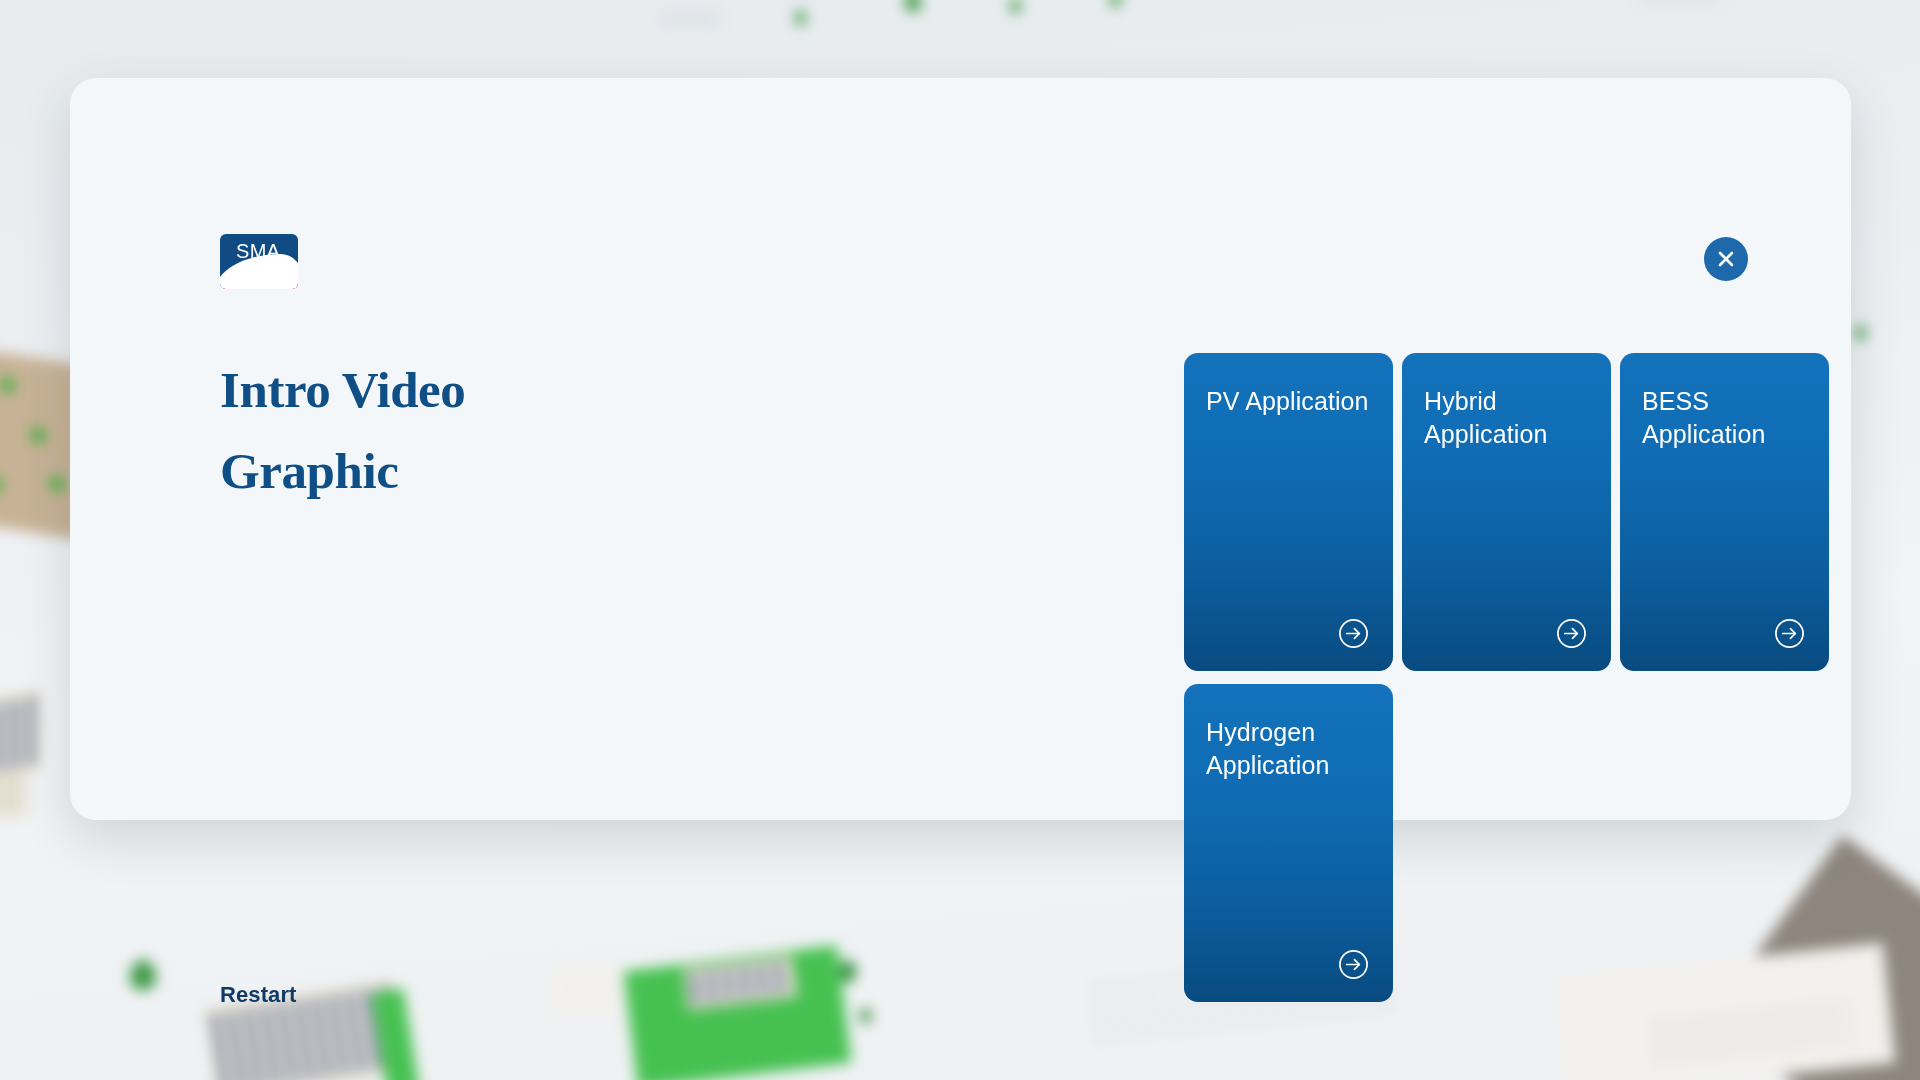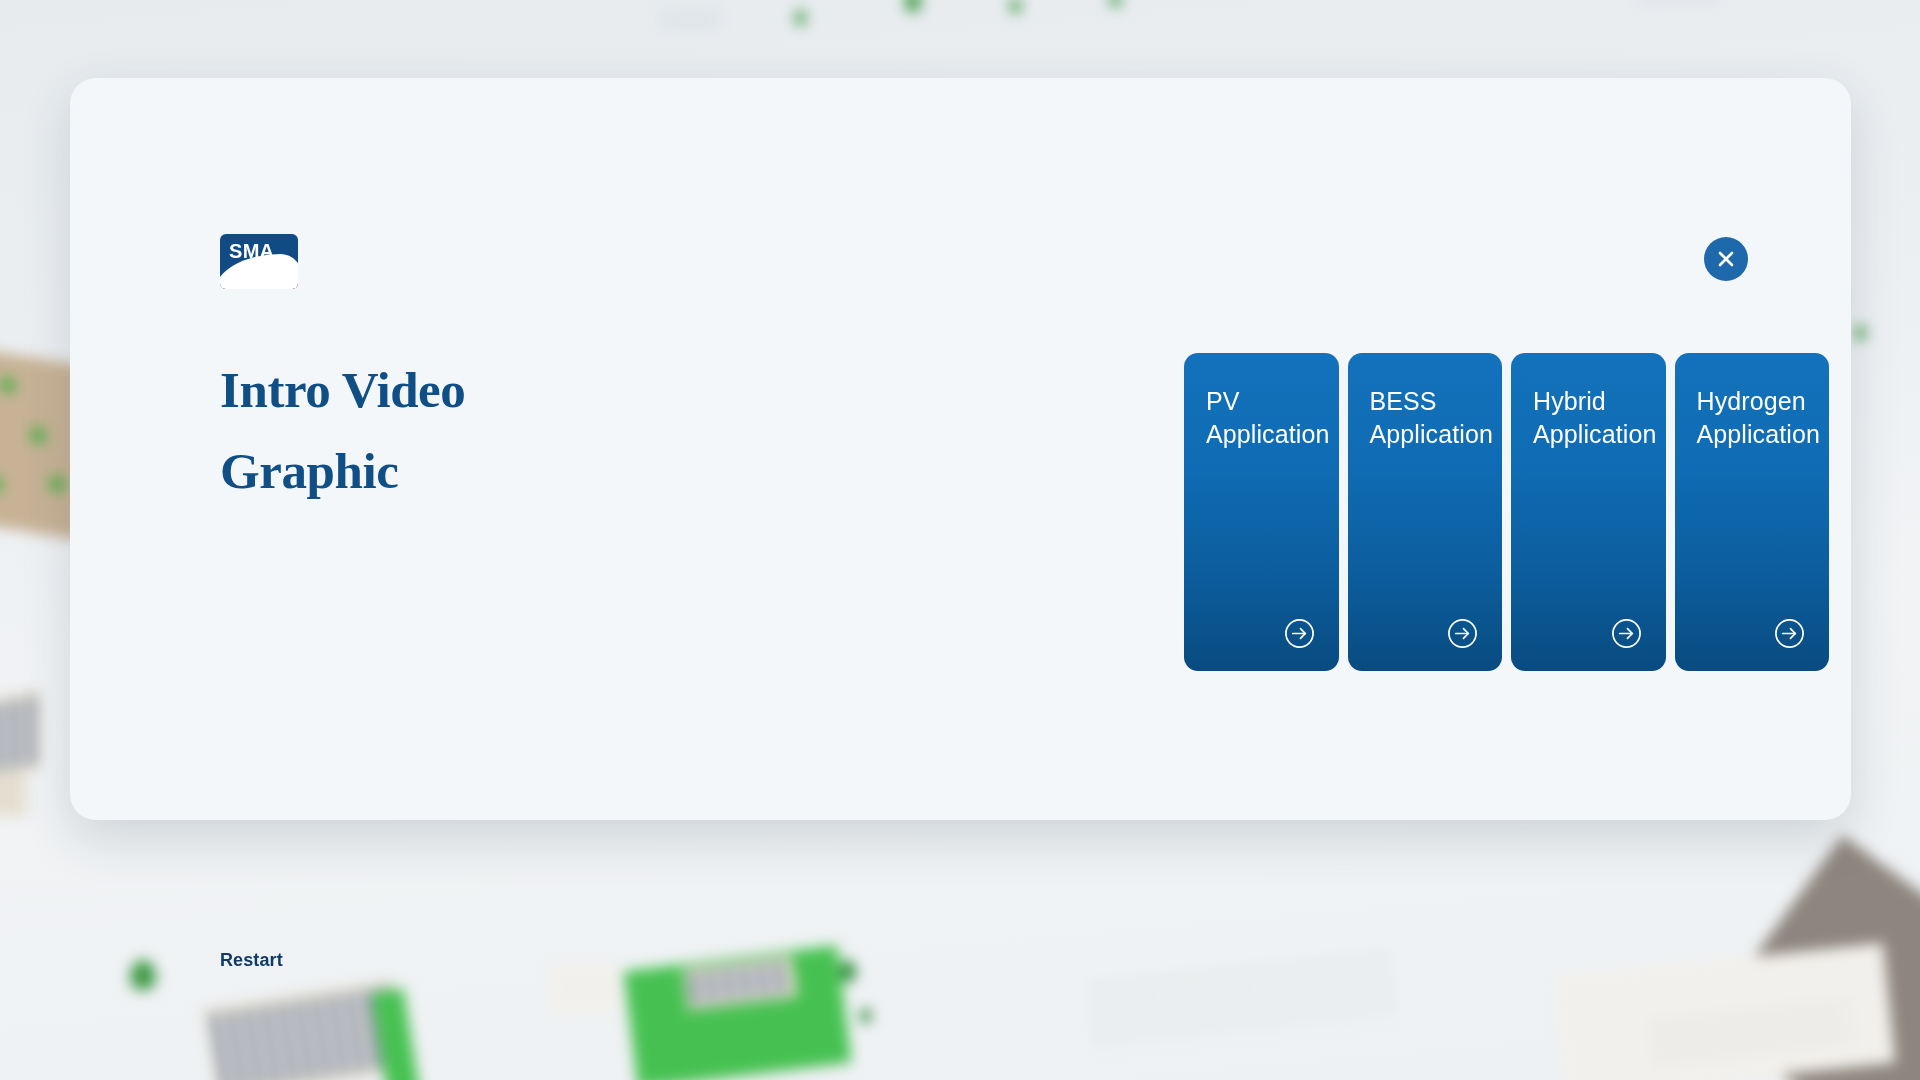--- a/index.html
+++ b/index.html
@@ -78,24 +78,24 @@
     left: 150px;
     top: 156px;
     width: 78px;
     height: 55px;
     border-radius: 6px;
     overflow: hidden;
     background: #114b84;
   }
   #logo .logo-text {
     position: absolute;
-    left: 9px; top: 7px;
+    left: 16px; top: 7px;
     color: #ffffff;
     font-size: 20px;
-    font-weight: bold;
+    font-weight: normal;
     letter-spacing: 0.3px;
     line-height: 1;
   }
   #logo .logo-red {
     position: absolute;
     left: -4px; bottom: -20px;
     width: 110%; height: 42px;
     background: #e3000f;
     border-radius: 78% 28% 0 0 / 100% 58% 0 0;
   }
@@ -138,36 +138,36 @@
     font-weight: bold;
     letter-spacing: -0.4px;
     line-height: 1.59;
     cursor: pointer;
     white-space: nowrap;
   }
 
   #restart-button {
     position: absolute;
     left: 150px;
-    top: 872px;
+    top: 904px;
     color: #103a68;
-    font-size: 18px;
+    font-size: 22px;
     font-weight: bold;
     cursor: pointer;
     letter-spacing: 0.1px;
   }
 
   
   #tile-grid {
     position: absolute;
     left: 1114px;
     top: 275px;
     width: 645px;
     display: grid;
-    grid-template-columns: 1fr 1fr 1fr 1fr;
+    grid-template-columns: 1fr 1fr 1fr;
     grid-template-rows: 318px 318px;
     column-gap: 9px;
     row-gap: 13px;
   }
   .tile {
     position: relative;
     border-radius: 14px;
     background: linear-gradient(to bottom, #1372bb 0%, #0f6cb4 35%, #0c5d9d 70%, #084b80 100%);
     cursor: pointer;
     overflow: hidden;
@@ -257,30 +257,30 @@
     <div class="tile">
       <span class="tile-label">PV Application</span>
       <svg class="tile-arrow" viewBox="0 0 32 32">
         <circle cx="16" cy="16" r="14" fill="none" stroke="#ffffff" stroke-width="1.8"></circle>
         <line x1="9" y1="16" x2="22" y2="16" stroke="#ffffff" stroke-width="1.8" stroke-linecap="round"></line>
         <polyline points="17,11 22,16 17,21" fill="none" stroke="#ffffff" stroke-width="1.8" stroke-linecap="round" stroke-linejoin="round"></polyline>
       </svg>
     </div>
 
     <div class="tile">
+      <span class="tile-label">Hybrid Application</span>
+      <svg class="tile-arrow" viewBox="0 0 32 32">
+        <circle cx="16" cy="16" r="14" fill="none" stroke="#ffffff" stroke-width="1.8"></circle>
+        <line x1="9" y1="16" x2="22" y2="16" stroke="#ffffff" stroke-width="1.8" stroke-linecap="round"></line>
+        <polyline points="17,11 22,16 17,21" fill="none" stroke="#ffffff" stroke-width="1.8" stroke-linecap="round" stroke-linejoin="round"></polyline>
+      </svg>
+    </div>
+
+    <div class="tile">
       <span class="tile-label">BESS Application</span>
-      <svg class="tile-arrow" viewBox="0 0 32 32">
-        <circle cx="16" cy="16" r="14" fill="none" stroke="#ffffff" stroke-width="1.8"></circle>
-        <line x1="9" y1="16" x2="22" y2="16" stroke="#ffffff" stroke-width="1.8" stroke-linecap="round"></line>
-        <polyline points="17,11 22,16 17,21" fill="none" stroke="#ffffff" stroke-width="1.8" stroke-linecap="round" stroke-linejoin="round"></polyline>
-      </svg>
-    </div>
-
-    <div class="tile">
-      <span class="tile-label">Hybrid Application</span>
       <svg class="tile-arrow" viewBox="0 0 32 32">
         <circle cx="16" cy="16" r="14" fill="none" stroke="#ffffff" stroke-width="1.8"></circle>
         <line x1="9" y1="16" x2="22" y2="16" stroke="#ffffff" stroke-width="1.8" stroke-linecap="round"></line>
         <polyline points="17,11 22,16 17,21" fill="none" stroke="#ffffff" stroke-width="1.8" stroke-linecap="round" stroke-linejoin="round"></polyline>
       </svg>
     </div>
 
     <div class="tile">
       <span class="tile-label" style="max-width:150px;">Hydrogen Application</span>
       <svg class="tile-arrow" viewBox="0 0 32 32">

